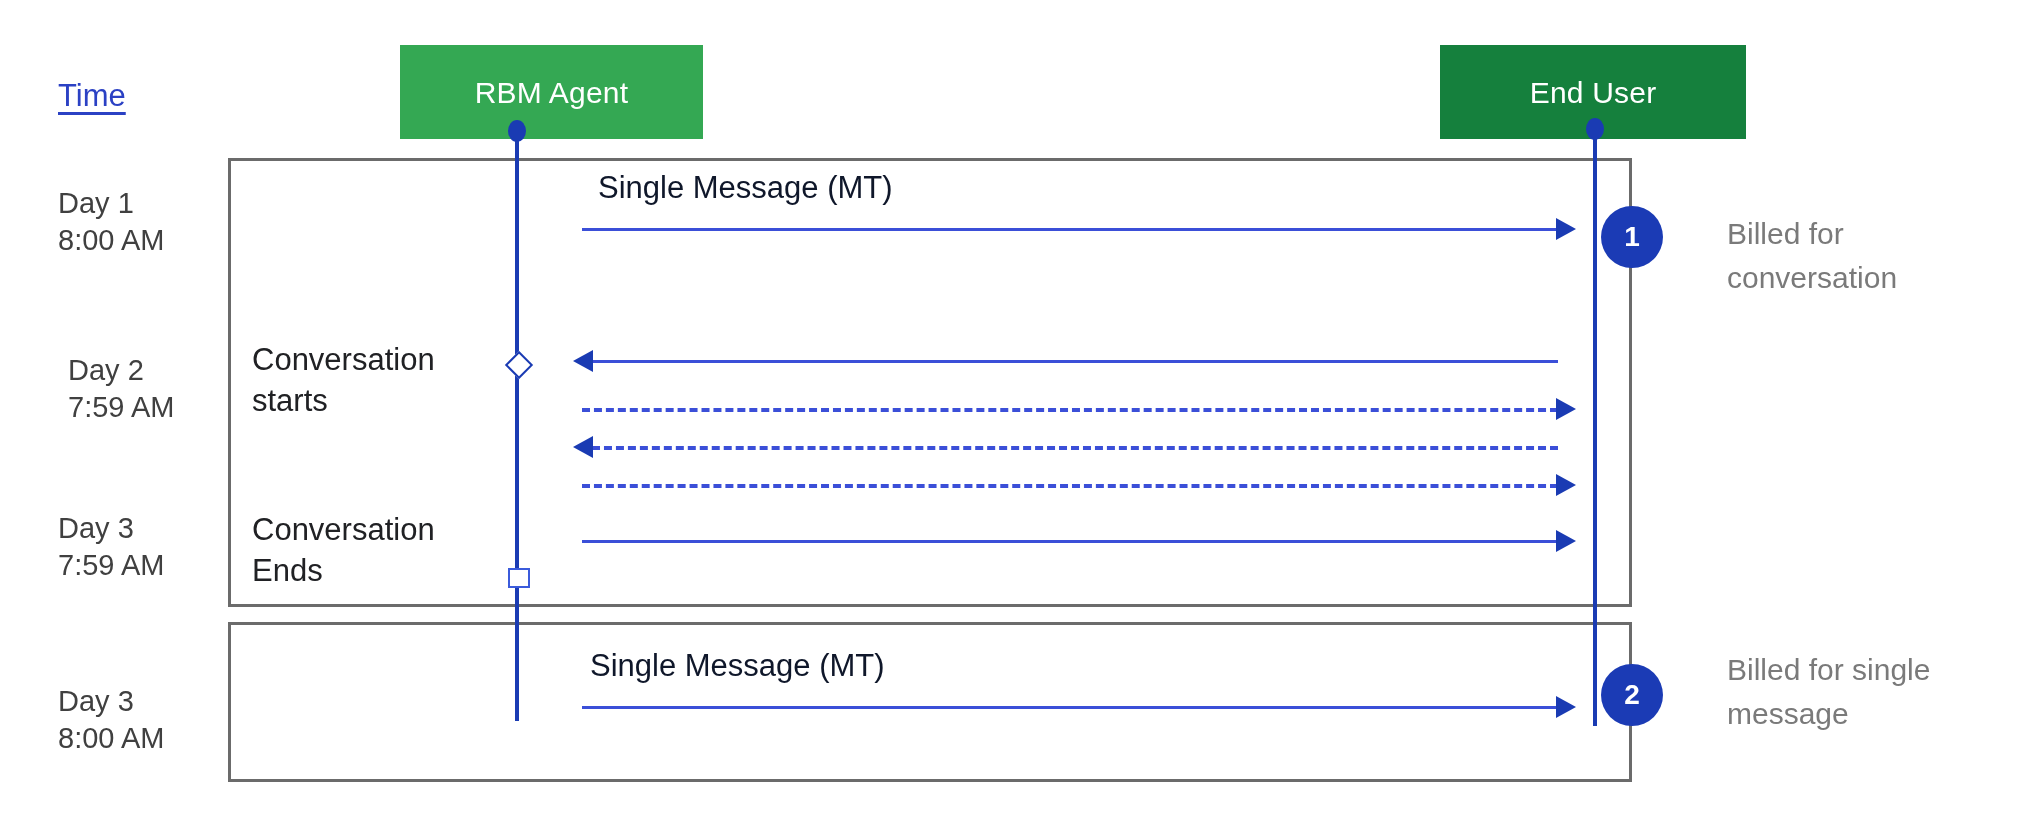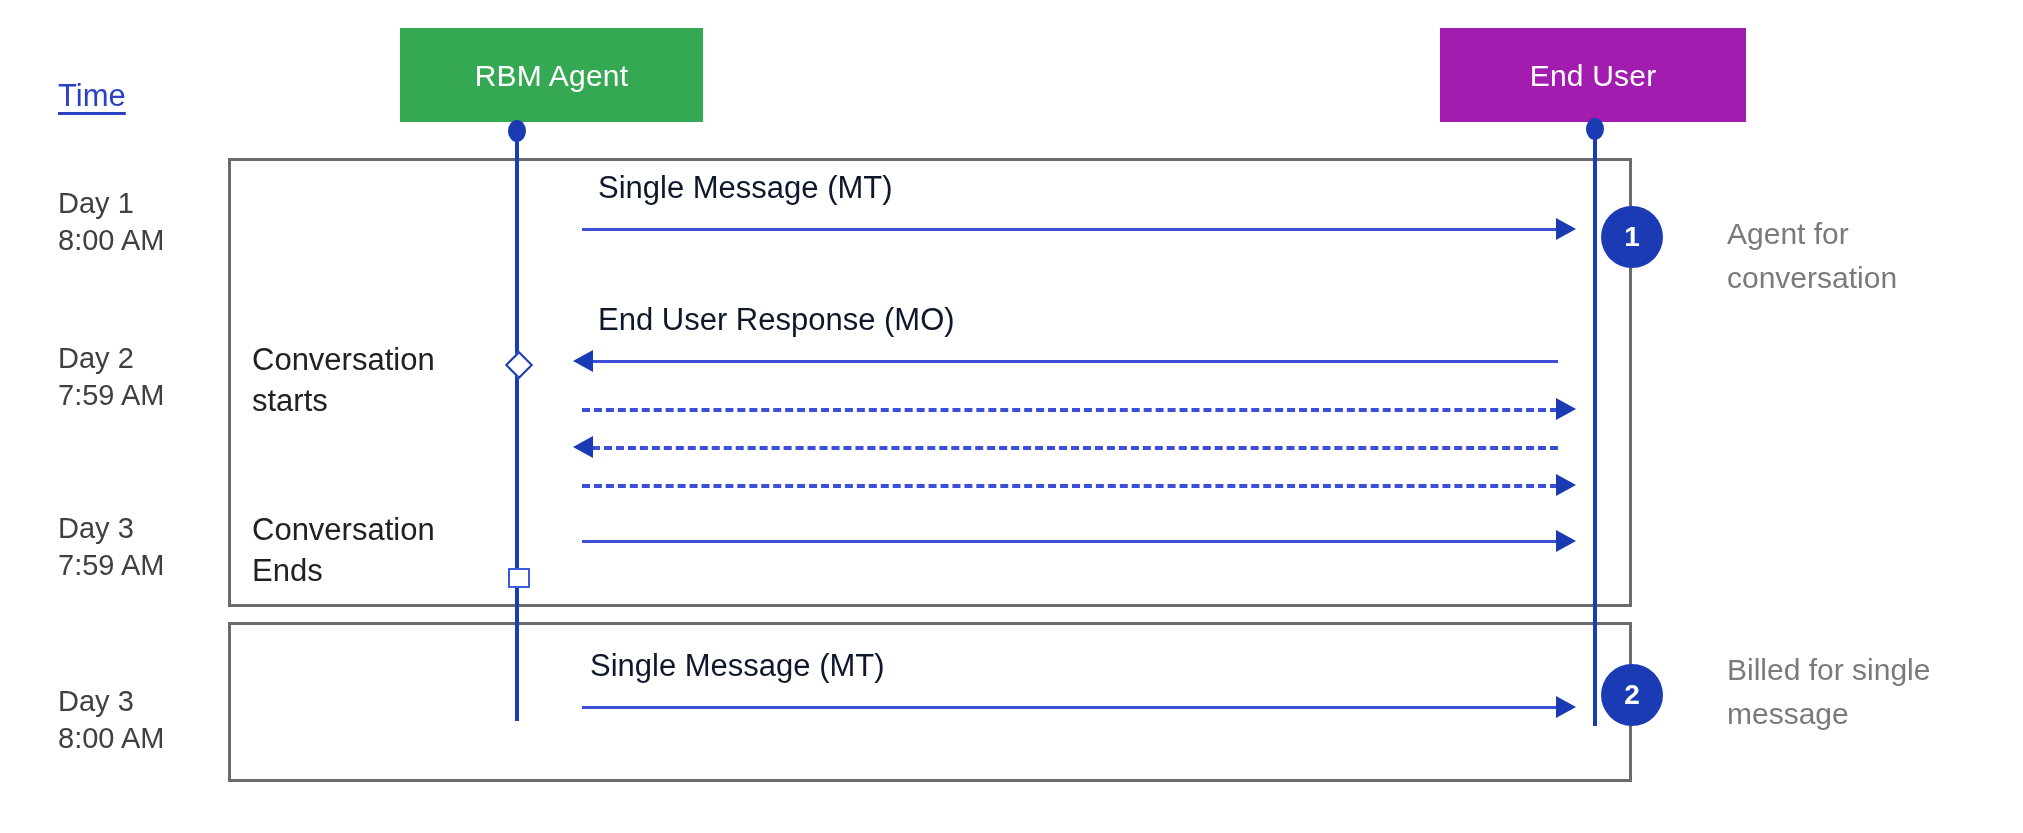--- a/index.html
+++ b/index.html
@@ -26,28 +26,29 @@
   
   .actor-box {
     position: absolute;
     display: flex;
     align-items: center;
     justify-content: center;
     color: #ffffff;
     font-size: 30px;
     letter-spacing: 0.2px;
     line-height: 1.1;
+    margin-top: 17px;
   }
   .actor-agent {
     left: 400px; top: 28px; width: 303px; height: 94px;
     background: #34a853;
   }
   .actor-user {
     left: 1440px; top: 28px; width: 306px; height: 94px;
-    background: #a21caf;
+    background: #15803d;
   }
 
   
   .lifeline {
     position: absolute;
     width: 4px;
     background: #1a3bb3;
   }
   .lifeline-agent { left: 515px; top: 126px; height: 595px; }
   .lifeline-user  { left: 1593px; top: 126px; height: 600px; }
@@ -100,21 +101,21 @@
   }
   .time-stamp {
     position: absolute;
     left: 58px;
     font-size: 29px;
     color: #404040;
     line-height: 1.28;
     white-space: pre-line;
   }
   .ts-1 { top: 185px; }
-  .ts-2 { top: 340px; }
+  .ts-2 { top: 352px; margin-left: 10px; }
   .ts-3 { top: 510px; }
   .ts-4 { top: 683px; }
 
   
   .phase-label {
     position: absolute;
     left: 252px;
     font-size: 31px;
     color: #202124;
     line-height: 1.32;
@@ -244,21 +245,20 @@
 
   <div class="phase-label pl-start">Conversation
 starts</div>
   <div class="phase-label pl-end">Conversation
 Ends</div>
 
   <div class="msg-caption cap-1">Single Message (MT)</div>
   <div class="arrow-line" style="left:582px; top:228px; width:976px;"></div>
   <div class="arrow-head head-right" style="left:1556px; top:218px;"></div>
 
-  <div class="msg-caption cap-2">End User Response (MO)</div>
   <div class="arrow-line" style="left:592px; top:360px; width:966px;"></div>
   <div class="arrow-head head-left" style="left:573px; top:350px;"></div>
 
   <div class="arrow-dashed" style="left:582px; top:408px; width:976px;"></div>
   <div class="arrow-head head-right" style="left:1556px; top:398px;"></div>
 
   <div class="arrow-dashed" style="left:592px; top:446px; width:966px;"></div>
   <div class="arrow-head head-left" style="left:573px; top:436px;"></div>
 
   <div class="arrow-dashed" style="left:582px; top:484px; width:976px;"></div>
@@ -266,20 +266,20 @@
 
   <div class="arrow-line" style="left:582px; top:540px; width:976px;"></div>
   <div class="arrow-head head-right" style="left:1556px; top:530px;"></div>
 
 
   <div class="msg-caption cap-3">Single Message (MT)</div>
   <div class="arrow-line" style="left:582px; top:706px; width:976px;"></div>
   <div class="arrow-head head-right" style="left:1556px; top:696px;"></div>
 
   <div class="badge badge-1">1</div>
-  <div class="billing-note bn-1">Agent for
+  <div class="billing-note bn-1">Billed for
 conversation</div>
 
   <div class="badge badge-2">2</div>
   <div class="billing-note bn-2">Billed for single
 message</div>
 
 </div>
 
 </body></html>

